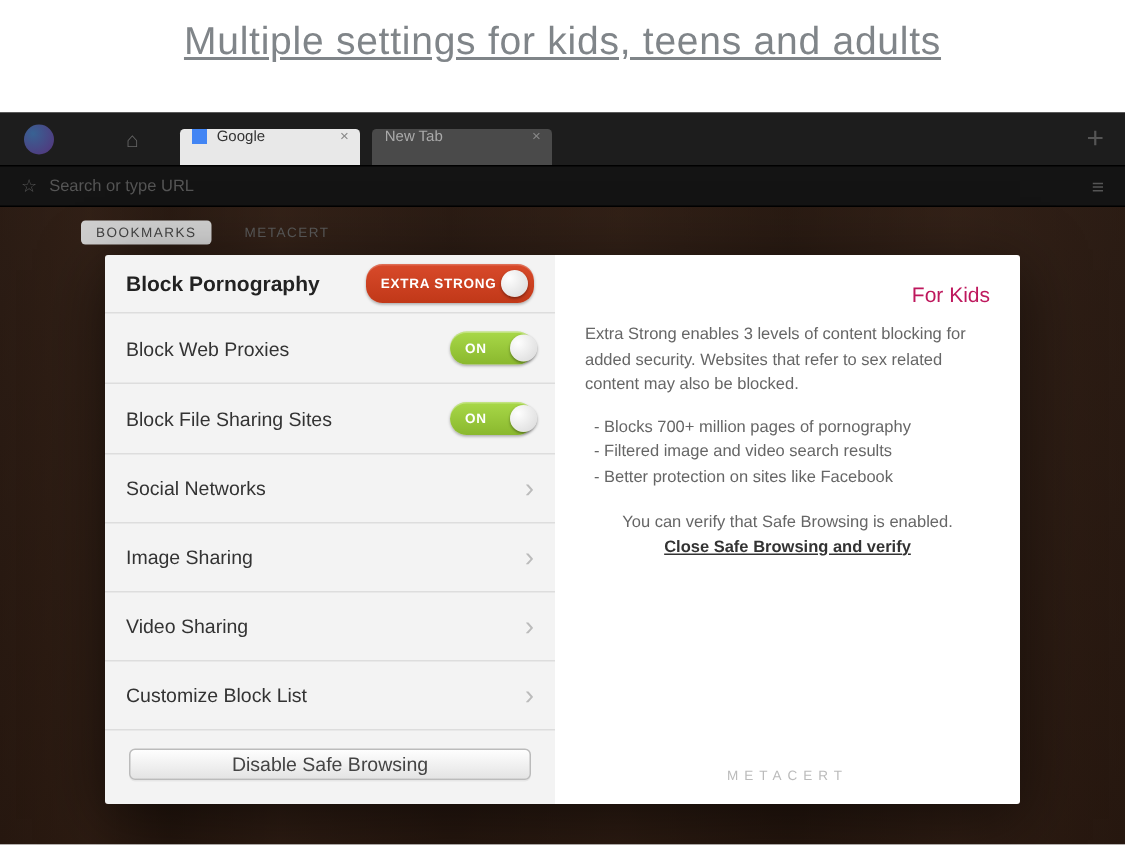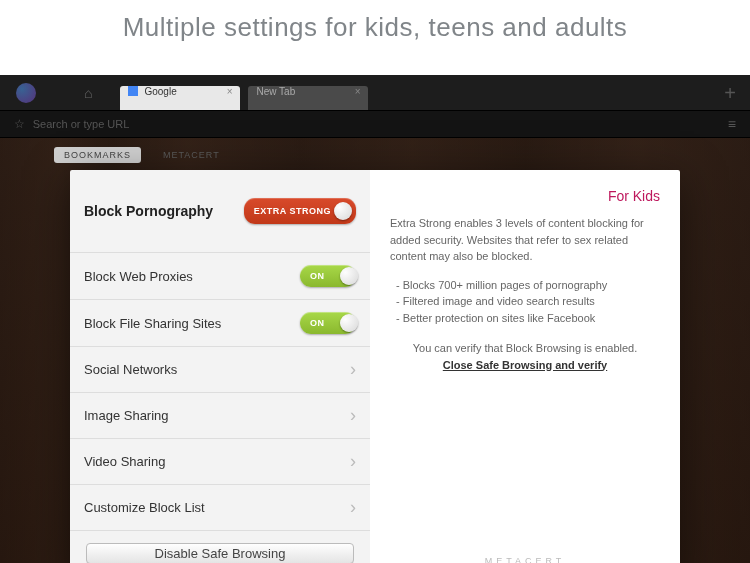--- a/index.html
+++ b/index.html
@@ -14,20 +14,21 @@
     .banner {
       height: 54px;
       display: flex;
       align-items: center;
       justify-content: center;
       font-size: 26px;
       font-weight: 300;
       color: #808589;
       letter-spacing: 0.5px;
       background: #fff;
+      text-decoration: underline;
     }
     .dark-bg {
       position: absolute;
       top: 75px; left: 0; right: 0; bottom: 0;
       background: linear-gradient(180deg, #1a1a1a 0%, #0f0f0f 100%);
     }
     .browser-top {
       height: 35px;
       background: rgba(30,30,30,0.9);
       display: flex;
@@ -149,21 +150,21 @@
     .setting-row {
       display: flex;
       align-items: center;
       justify-content: space-between;
       padding: 12px 14px;
       border-bottom: 1px solid #ddd;
       font-size: 13px;
       color: #333;
     }
     .setting-row.first {
-      padding: 28px 14px;
+      padding: 6px 14px;
     }
     .setting-row.first .label {
       font-weight: 700;
       font-size: 14px;
       color: #222;
     }
     .pill-extra {
       background: linear-gradient(180deg, #d84a2b 0%, #c13818 100%);
       color: #fff;
       font-size: 9px;
@@ -354,21 +355,21 @@
 
     <div class="right-panel">
       <div class="rp-title">For Kids</div>
       <div class="rp-desc">Extra Strong enables 3 levels of content blocking for added security. Websites that refer to sex related content may also be blocked.</div>
       <div class="rp-bullets">
         <div>- Blocks 700+ million pages of pornography</div>
         <div>- Filtered image and video search results</div>
         <div>- Better protection on sites like Facebook</div>
       </div>
       <div class="rp-verify">
-        <div>You can verify that Block Browsing is enabled.</div>
+        <div>You can verify that Safe Browsing is enabled.</div>
         <div class="rp-link">Close Safe Browsing and verify</div>
       </div>
       <div class="brand">METACERT</div>
     </div>
 
   </div>
 
 </div>
 
 </body></html>

